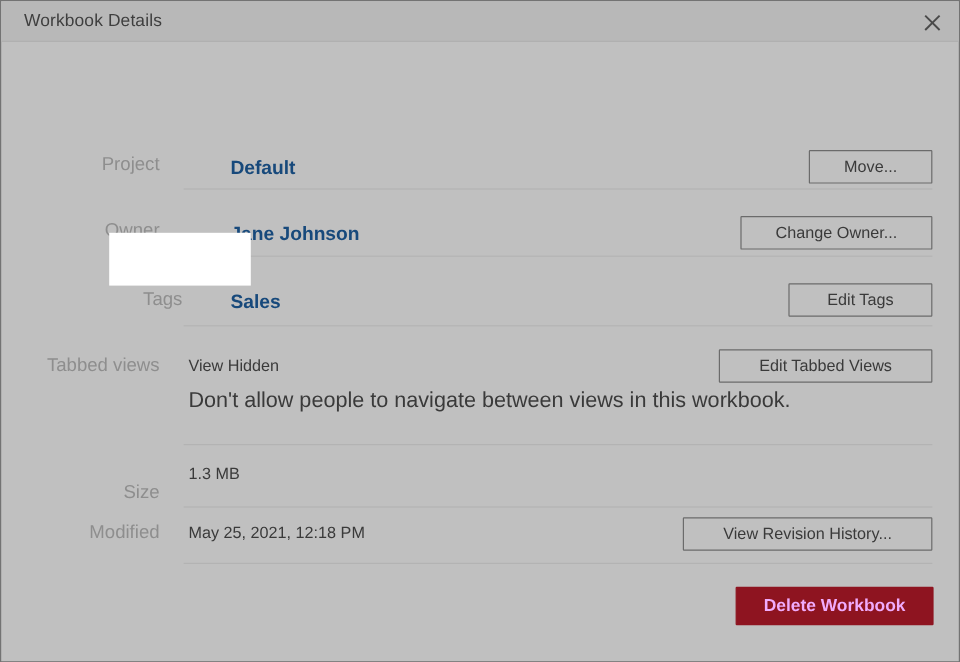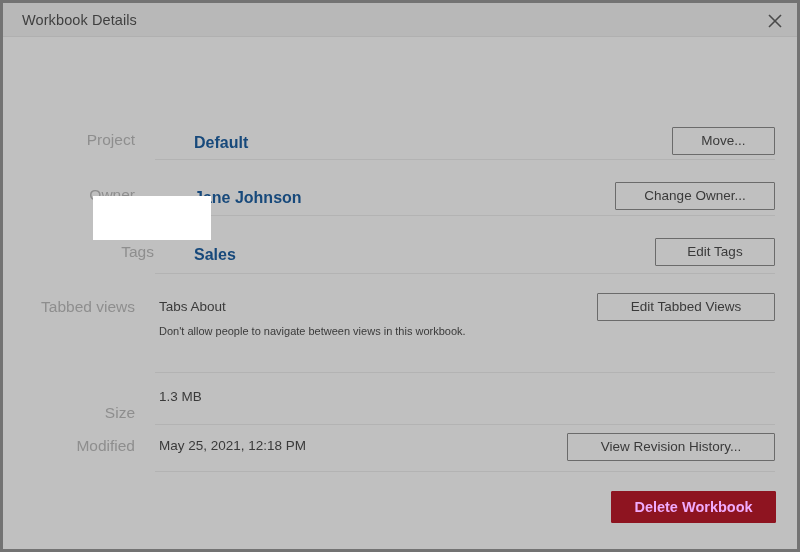--- a/index.html
+++ b/index.html
@@ -15,21 +15,21 @@
   }
 
   #dialog {
     position: absolute;
     left: 0;
     top: 0;
     width: 800px;
     height: 552px;
     box-sizing: border-box;
     background: #c0c0c0;
-    border: 3px solid #737373;
+    border: 1px solid #737373;
   }
 
   
   #titlebar {
     position: absolute;
     left: 0;
     top: 0;
     right: 0;
     height: 34px;
     background: #b8b8b8;
@@ -96,21 +96,21 @@
   .row-value.link {
     color: #17497b;
     font-weight: bold;
     font-size: 16px;
     cursor: pointer;
     padding-left: 35px;
   }
   .row-sub {
     position: absolute;
     left: 156px;
-    font-size: 11px;
+    font-size: 18px;
     color: #3a3a3a;
     white-space: nowrap;
   }
 
   
   .btn {
     position: absolute;
     box-sizing: border-box;
     background: transparent;
     border: 1px solid #6b6b6b;
@@ -191,21 +191,21 @@
 
     <div class="row" style="top: 177px; height: 58px; z-index: 2;">
       <div class="row-label" style="top: 28px; z-index: 2; position: absolute; margin-left: 19px;">Tags</div>
       <div class="row-value link" style="top: 31px; z-index: 2; position: absolute;">Sales</div>
       <button class="btn" style="right:22px;top:23px;width:120px;">Edit Tags</button>
       <div class="row-divider" style="top:58px;"></div>
     </div>
 
     <div class="row" style="top:235px;height:99px;">
       <div class="row-label" style="top:25px;">Tabbed views</div>
-      <div class="row-value" style="top:26px;">Tabs About</div>
+      <div class="row-value" style="top:26px;">View Hidden</div>
       <div class="row-sub" style="top:52px;">Don't allow people to navigate between views in this workbook.</div>
       <button class="btn" style="right:22px;top:20px;width:178px;">Edit Tabbed Views</button>
       <div class="row-divider" style="top:99px;"></div>
     </div>
 
     <div class="row" style="top:334px;height:52px;">
       <div class="row-label" style="top:32px;">Size</div>
       <div class="row-value" style="top:17px;">1.3 MB</div>
       <div class="row-divider" style="top:52px;"></div>
     </div>

